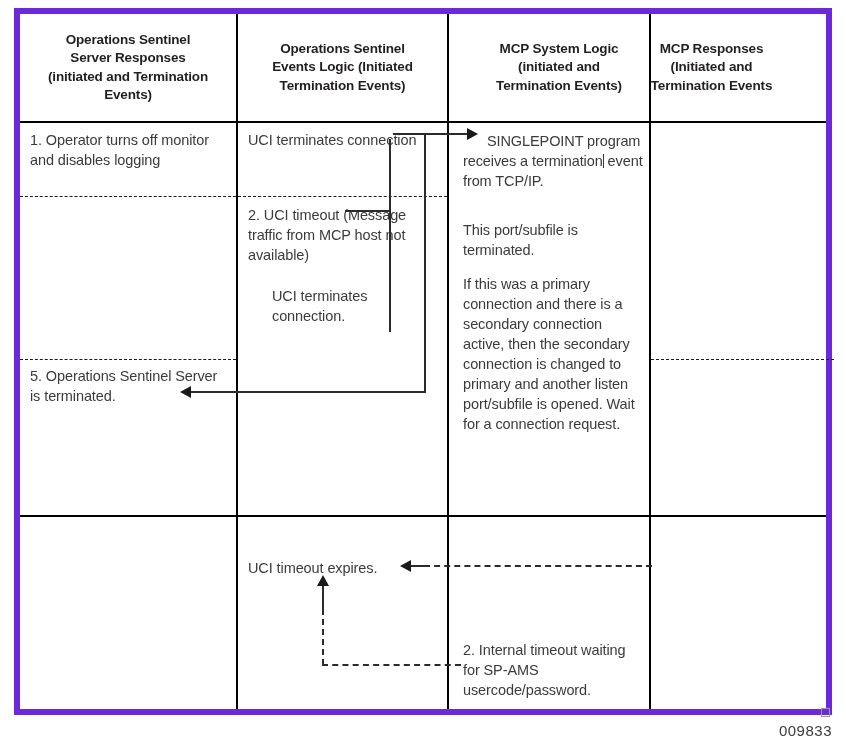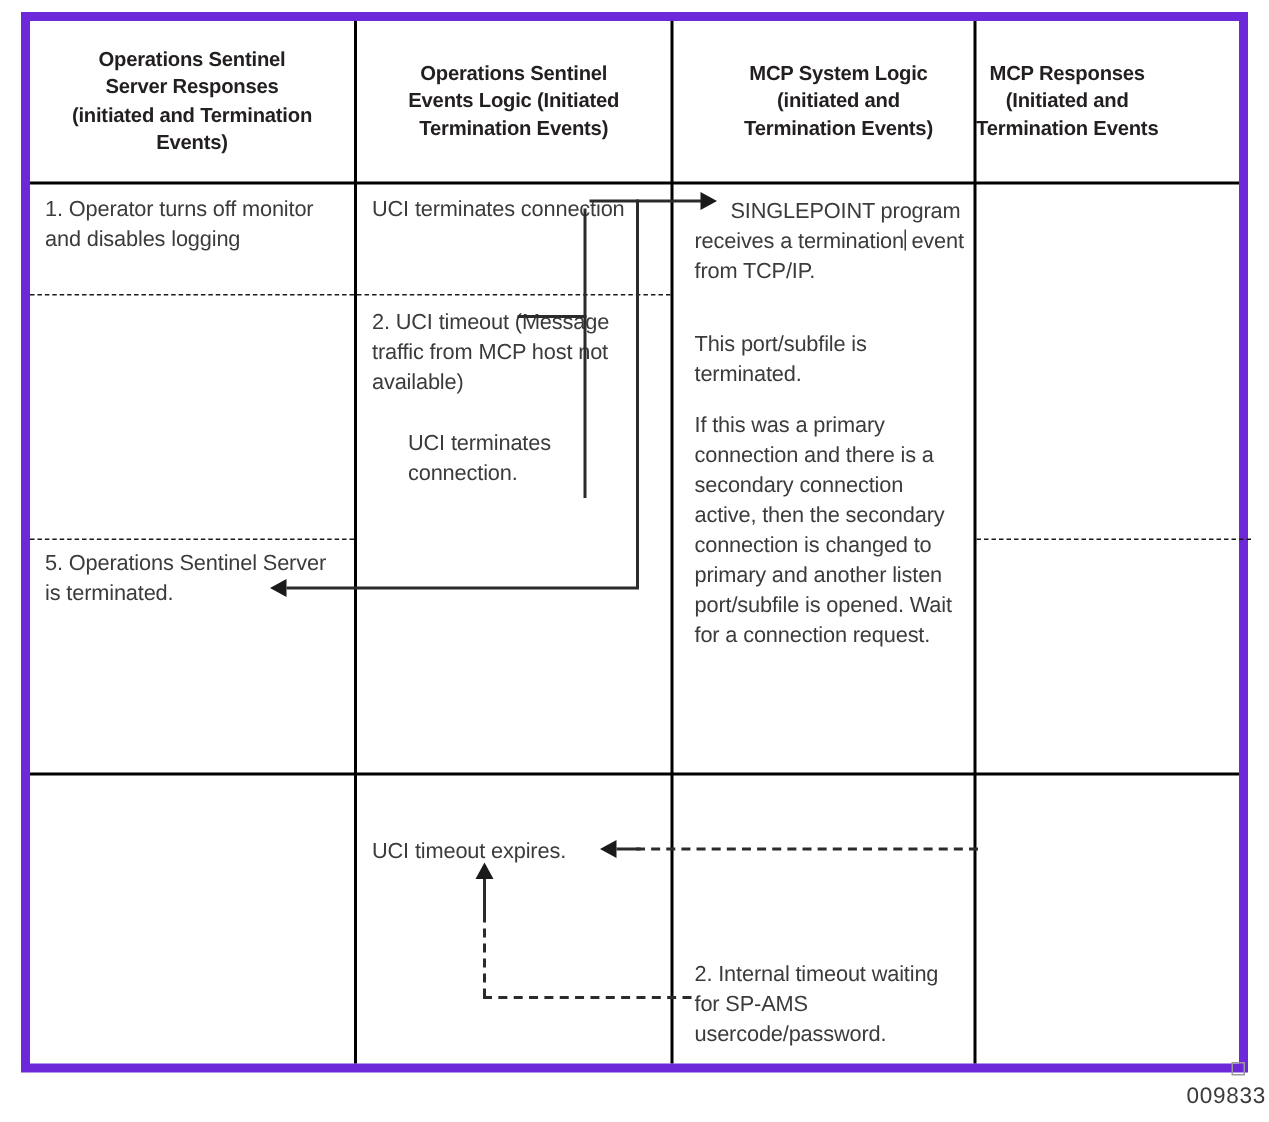--- a/index.html
+++ b/index.html
@@ -140,21 +140,21 @@
     display: inline-block;
     width: 1px;
     height: 14px;
     background: #3b3b3b;
     vertical-align: -2px;
   }
 
   
   .fig-id {
     position: absolute;
-    right: 2px;
+    right: 14px;
     top: 722px;
     font-size: 15px;
     letter-spacing: 0.5px;
     color: #3b3b3b;
   }
   .corner-mark {
     position: absolute;
     right: 16px;
     top: 708px;
     width: 7px;

